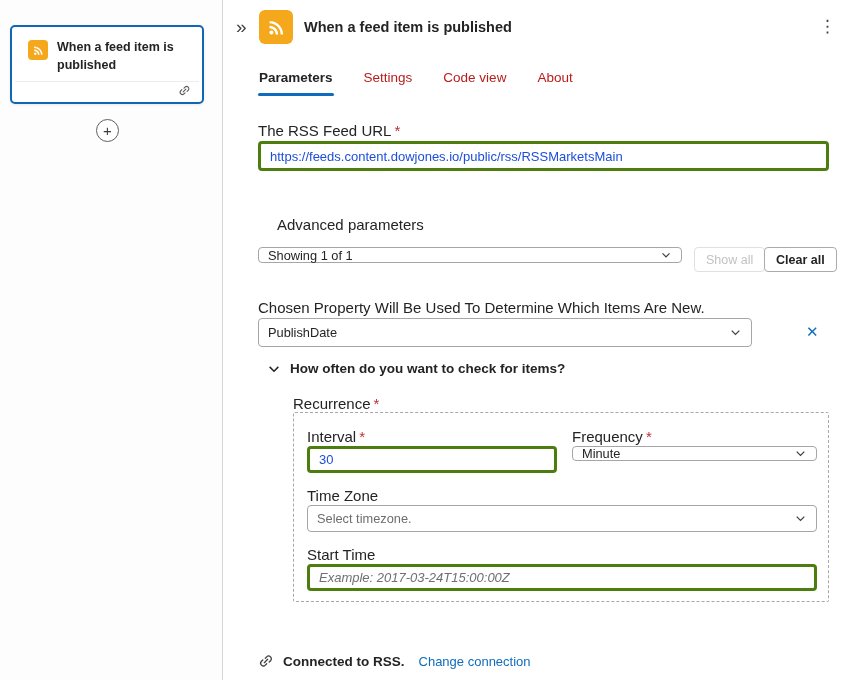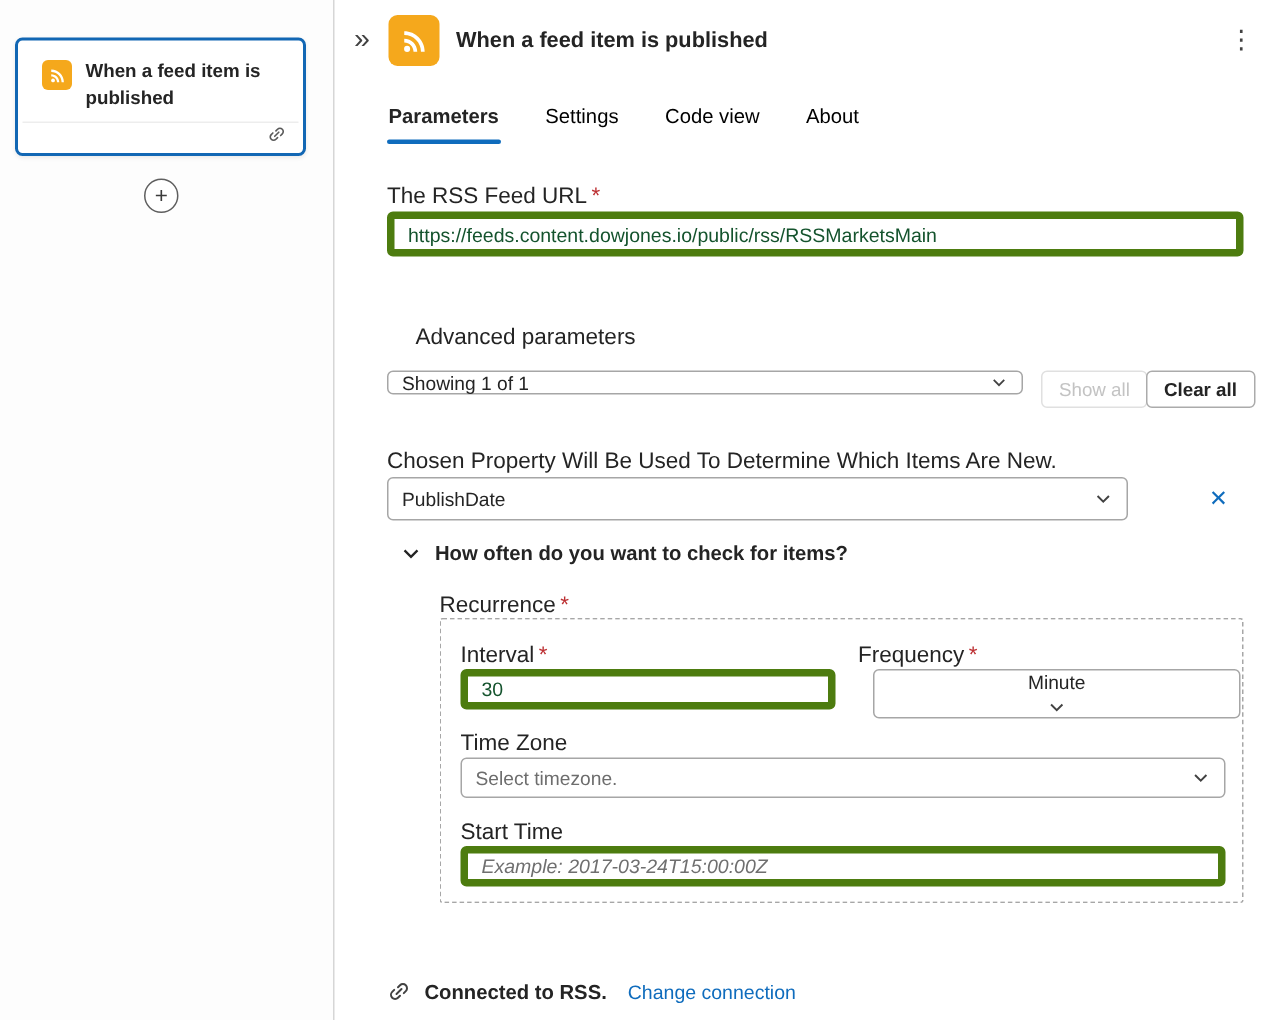--- a/index.html
+++ b/index.html
@@ -25,28 +25,28 @@
   
   .panel { position:absolute; left:222px; top:0; width:628px; height:680px; background:#fff;
     border-left:1px solid #d6d6d6; }
   .collapse-icon { position:absolute; left:13px; top:16px; font-size:19px; color:#424242; cursor:pointer; }
   .panel-rss-icon { position:absolute; left:36px; top:10px; width:34px; height:34px; background:#f5a81c;
     border-radius:6px; display:flex; align-items:center; justify-content:center; }
   .panel-title { position:absolute; left:81px; top:19px; font-size:14.5px; font-weight:bold; color:#242424; }
   .more-icon { position:absolute; right:10px; top:16px; font-size:17px; color:#424242; cursor:pointer; padding:0 4px; }
 
   .tabs { position:absolute; left:35px; top:66px; display:flex; gap:29px; }
-  .tab { position:relative; padding:4px 1px 11px 1px; font-size:13.5px; color:#000000; cursor:pointer; }
+  .tab { position:relative; padding:4px 1px 11px 1px; font-size:13.5px; color:#b91c1c; cursor:pointer; }
   .tab.active { font-weight:bold; color:#242424; }
   .tab-underline { position:absolute; left:0; right:0; bottom:0; height:3px; border-radius:3px; background:#0f6cbd; }
 
   .lbl { font-size:15px; color:#242424; }
   .req { color:#bc2f32; margin-left:3px; }
 
-  .txt { font-family:inherit; font-size:13px; color:#14532d; border:5px solid #4d7c0f;
+  .txt { font-family:inherit; font-size:13px; color:#1d4ed8; border:3px solid #4d7c0f;
     border-radius:4px; padding:0 9px; background:#fff; width:100%; height:100%; }
 
   .dd { position:absolute; display:flex; align-items:center; justify-content:space-between;
     border:1px solid #a6a6a6; border-radius:4px; background:#fff; padding:0 9px; cursor:pointer; }
   .dd-value { font-size:12.8px; color:#242424; }
   .dd-value.placeholder { color:#6d6d6d; }
 
   .fld-url-label { position:absolute; left:35px; top:122px; }
   .fld-url-wrap { position:absolute; left:35px; top:141px; width:571px; height:30px; }
 
@@ -64,21 +64,21 @@
 
   .sec-hdr { position:absolute; left:44px; top:361px; display:flex; align-items:center; gap:9px; cursor:pointer; }
   .sec-title { font-size:13.5px; font-weight:bold; color:#242424; }
 
   .rec-label { position:absolute; left:70px; top:395px; }
   .rec-box { position:absolute; left:70px; top:412px; width:536px; height:190px;
     border:1px dashed #a7a7a7; border-radius:2px; }
   .int-label { position:absolute; left:13px; top:15px; }
   .int-wrap { position:absolute; left:13px; top:33px; width:250px; height:27px; }
   .freq-label { position:absolute; left:278px; top:15px; }
-  .freq-dd { left:288px; top:33px; width:245px; height:33px;flex-direction:column; }
+  .freq-dd { left:278px; top:33px; width:245px; height:15px; }
   .tz-label { position:absolute; left:13px; top:74px; }
   .tz-dd { left:13px; top:92px; width:510px; height:27px; }
   .st-label { position:absolute; left:13px; top:133px; }
   .st-wrap { position:absolute; left:13px; top:151px; width:510px; height:27px; }
   .st-input::placeholder { font-style:italic; color:#6f6f6f; }
   .txt::placeholder { color:#6f6f6f; }
 
   .panel-footer { position:absolute; left:35px; top:653px; display:flex; align-items:center; gap:9px; }
   .conn-text { font-size:13.5px; font-weight:700; color:#242424; }
   .conn-link { font-size:13px; color:#0f6cbd; text-decoration:none; margin-left:5px; cursor:pointer; }

